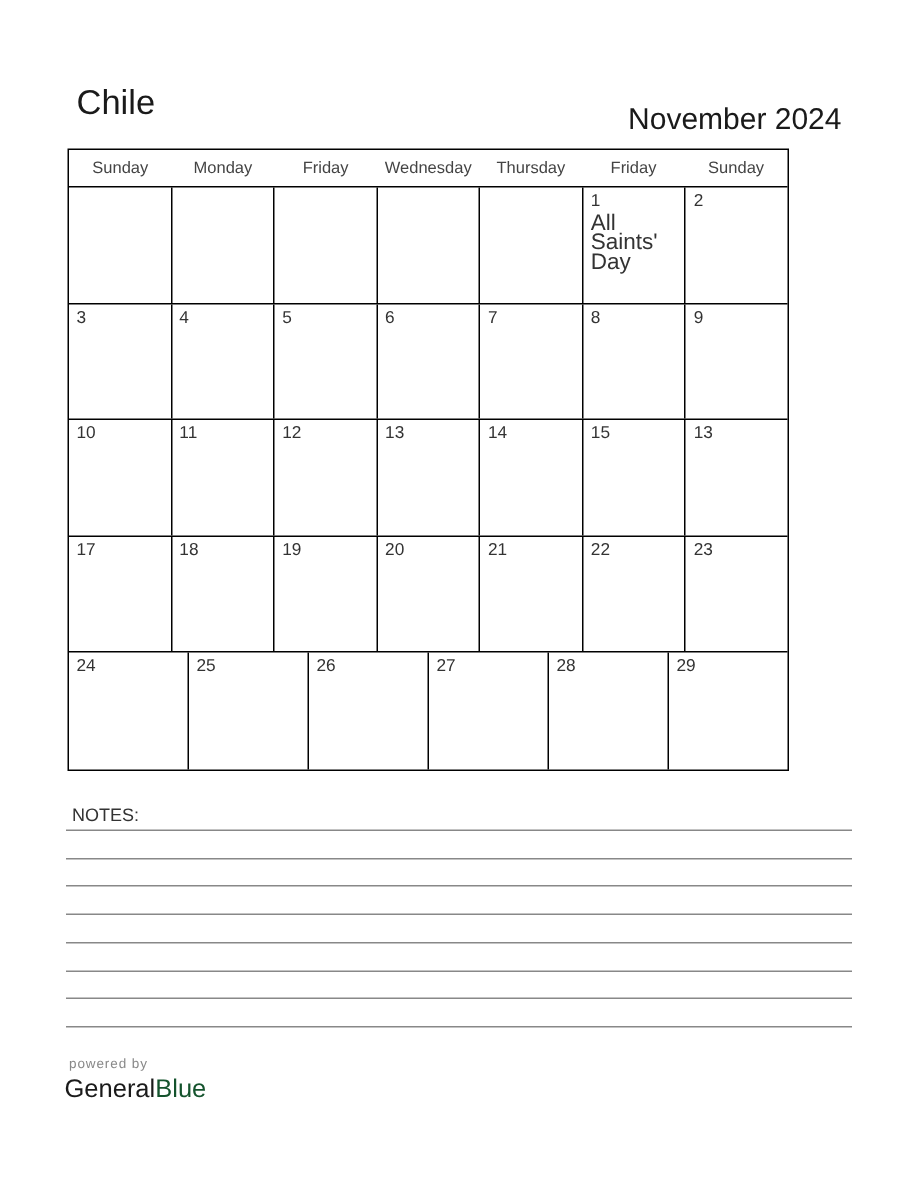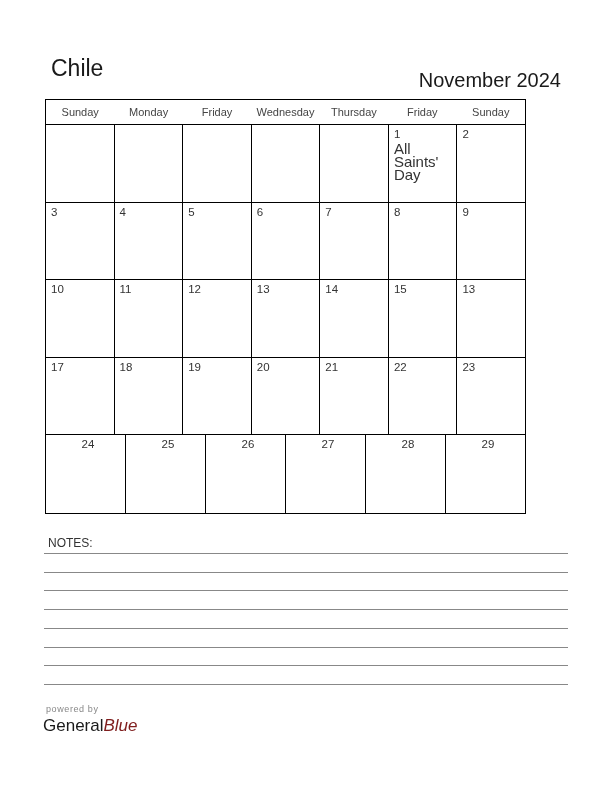--- a/index.html
+++ b/index.html
@@ -3,30 +3,30 @@
 <meta charset="utf-8">
 <style>
   html, body { margin: 0; padding: 0; background: #ffffff; }
   body { width: 612px; height: 792px; position: relative; font-family: "Liberation Sans", "DejaVu Sans", sans-serif; color: #222; overflow: hidden; }
   .country { position: absolute; left: 51px; top: 55px; font-size: 23px; color: #1a1a1a; }
   .month { position: absolute; right: 51px; top: 57px; font-size: 20px; color: #1a1a1a; margin-top: 12px; }
   .cal { position: absolute; left: 45px; top: 99px; width: 481px; border: 1.3px solid #000; box-sizing: border-box; }
   .hdr { display: flex; height: 24px; border-bottom: 1.3px solid #000; }
   .hdr div { flex: 1; text-align: center; font-size: 11px; line-height: 24px; color: #444; }
   .row { display: flex; height: 77.6px; border-bottom: 1.3px solid #000; box-sizing: border-box; }
-  .row:last-child { border-bottom: none; text-align: center; }
+  .row:last-child { border-bottom: none; }
   .cell { flex: 1; border-right: 1.3px solid #000; padding: 3px 0 0 5px; box-sizing: border-box; }
   .cell:last-child { border-right: none; }
   .num { font-size: 11.5px; color: #333; display: block; }
   .hol { font-size: 15px; color: #333; line-height: 13px; margin-top: 2px; width: 55px; display: block; }
   .notes-label { position: absolute; left: 48px; top: 536px; font-size: 12px; color: #333; }
   .line { position: absolute; left: 44px; width: 524px; height: 1px; background: #888; }
   .powered { position: absolute; left: 46px; top: 704px; font-size: 9px; color: #888; letter-spacing: 0.6px; }
   .brand { position: absolute; left: 43px; top: 716px; font-size: 17px; color: #1a1a1a; }
-  .brand .blue { color: #7f1d1d; font-style: italic; }
+  .brand .blue { color: #14532d; }
 </style>
 </head>
 <body>
 
 <div class="country">Chile</div>
 <div class="month">November 2024</div>
 
 <div class="cal">
   <div class="hdr">
     <div>Sunday</div>

